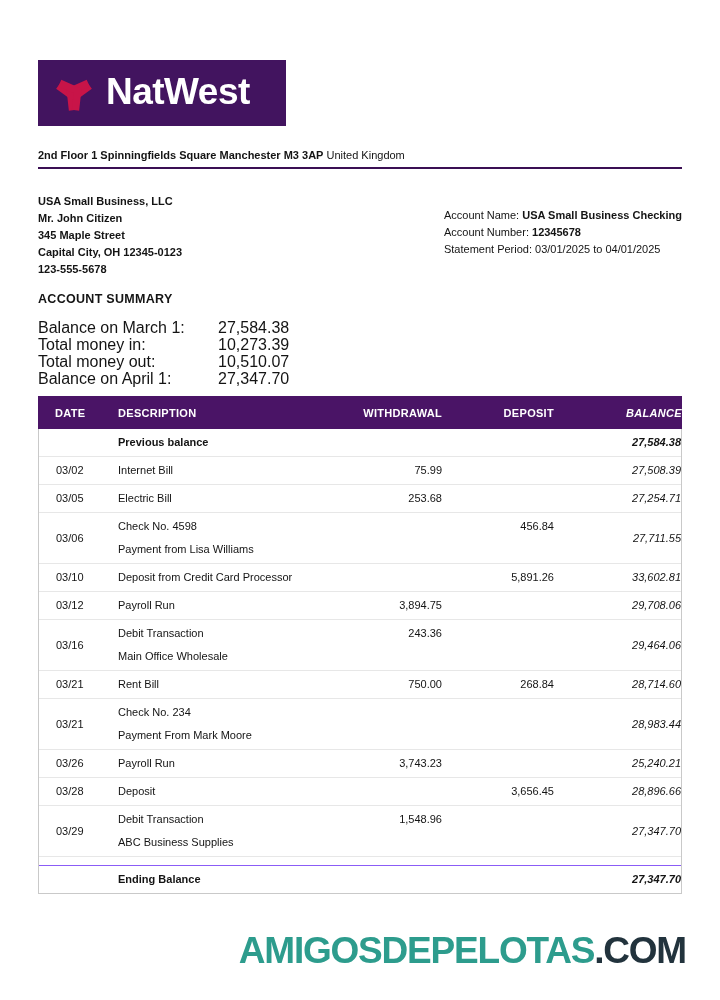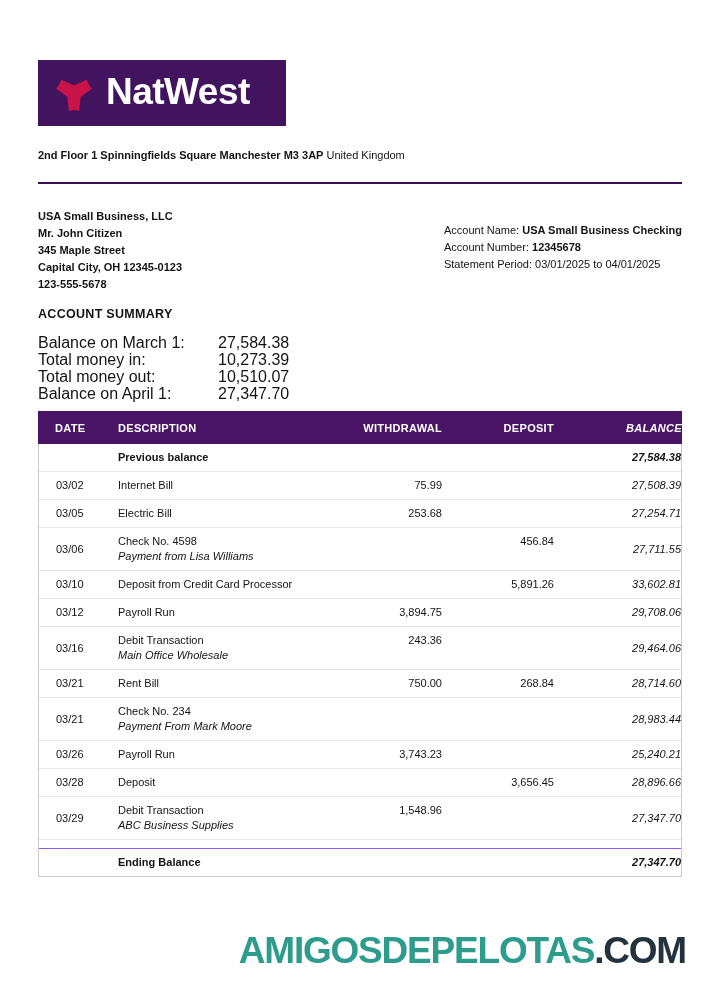--- a/index.html
+++ b/index.html
@@ -4,21 +4,21 @@
 <style>
   *{margin:0;padding:0;box-sizing:border-box;}
   html,body{width:720px;height:1000px;}
   body{background:#fff;font-family:"Liberation Sans",sans-serif;color:#141414;position:relative;overflow:hidden;}
   .page{padding:60px 38px 0;}
 
   .logo-box{width:248px;height:66px;background:var(--brand-purple,#42145F);display:flex;align-items:center;gap:9px;padding:0 13px;margin-bottom:23px;}
   .logo-icon{flex:0 0 auto;}
   .logo-text{color:#fff;font-size:37px;font-weight:700;letter-spacing:-0.5px;line-height:1;padding-bottom:4px;}
 
-  .addr-line{font-size:11px;line-height:13px;margin-bottom:20px;}
+  .addr-line{font-size:11px;line-height:13px;margin-bottom:5px;}
   .b{font-weight:700;}
   .rule{height:0;border-top:2px solid #3a0f53;margin-bottom:24px;}
 
   .info-row{display:flex;justify-content:space-between;align-items:flex-start;margin-bottom:14px;}
   .cust-line{font-size:11px;font-weight:700;line-height:17px;}
   .acct{padding-top:14px;}
   .acct-row{font-size:11px;line-height:17px;}
 
   .summary-title{font-size:12.5px;font-weight:700;letter-spacing:0.3px;margin-bottom:13px;}
   .sum-row{font-size:16px;line-height:17px;}
@@ -28,21 +28,21 @@
   .thead{display:grid;grid-template-columns:80px 1fr 130px 104px 120px;align-items:center;height:33px;background:var(--table-header-purple,#4A1466);color:#fff;font-size:11px;font-weight:700;letter-spacing:0.3px;}
   .c-date{padding-left:17px;}
   .c-w{text-align:right;padding-right:16px;}
   .c-d{text-align:right;padding-right:8px;}
   .c-b{text-align:right;padding-right:0;font-style:italic;}
 
   .tbody{border:1px solid #c9c9c9;border-top:none;}
   .trow{display:grid;grid-template-columns:79px 1fr 130px 104px 119px;align-items:center;min-height:28px;border-bottom:1px solid #e7e7e7;font-size:11px;line-height:15px;}
   .trow .c{padding-top:6px;padding-bottom:6px;}
   .trow .c-w,.trow .c-d{align-self:start;}
-  .desc-note{font-style:italic;margin-top:0;}
+  .desc-note{margin-top:8px;}
   .bold{font-weight:700;}
   .spacer{height:8px;border-bottom:none;}
   .trow.ending{border-top:1px solid #8b5cf6;border-bottom:none;font-weight:700;min-height:27px;}
 
   .site-footer{position:absolute;right:34px;bottom:31px;font-size:37px;font-weight:700;letter-spacing:-1.2px;line-height:1;white-space:nowrap;}
   .site-brand{color:var(--footer-teal,#2d9c8d);}
   .site-tld{color:var(--footer-dark,#22333d);}
 </style>
 </head>
 <body>

